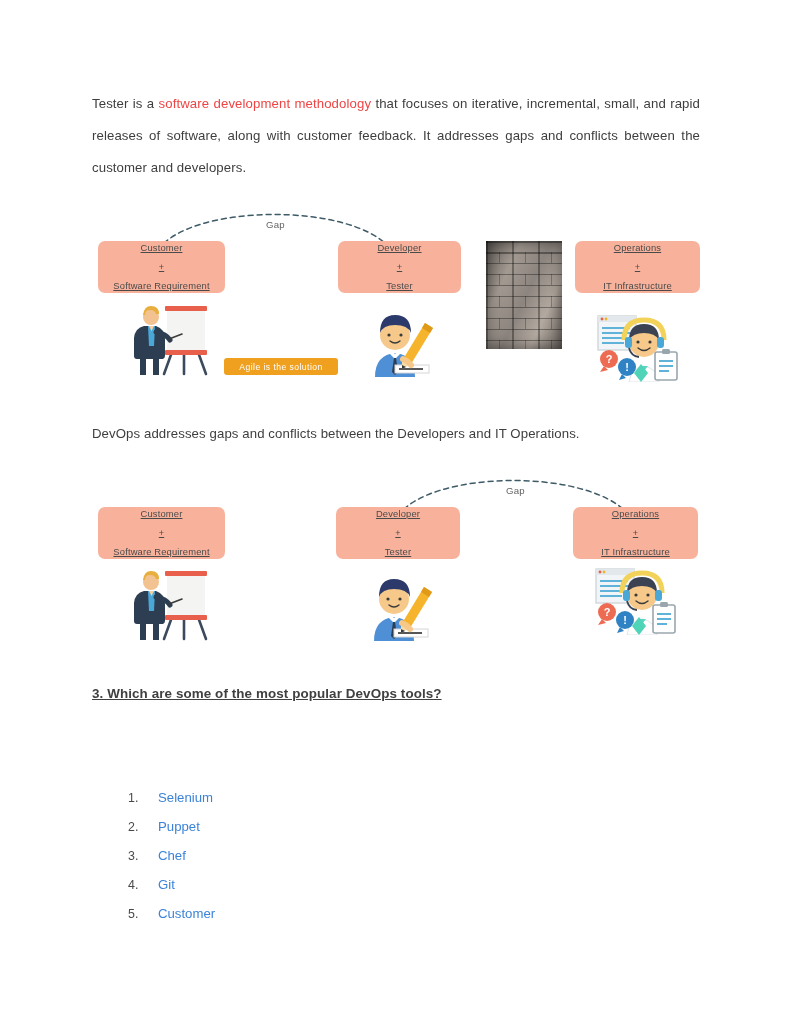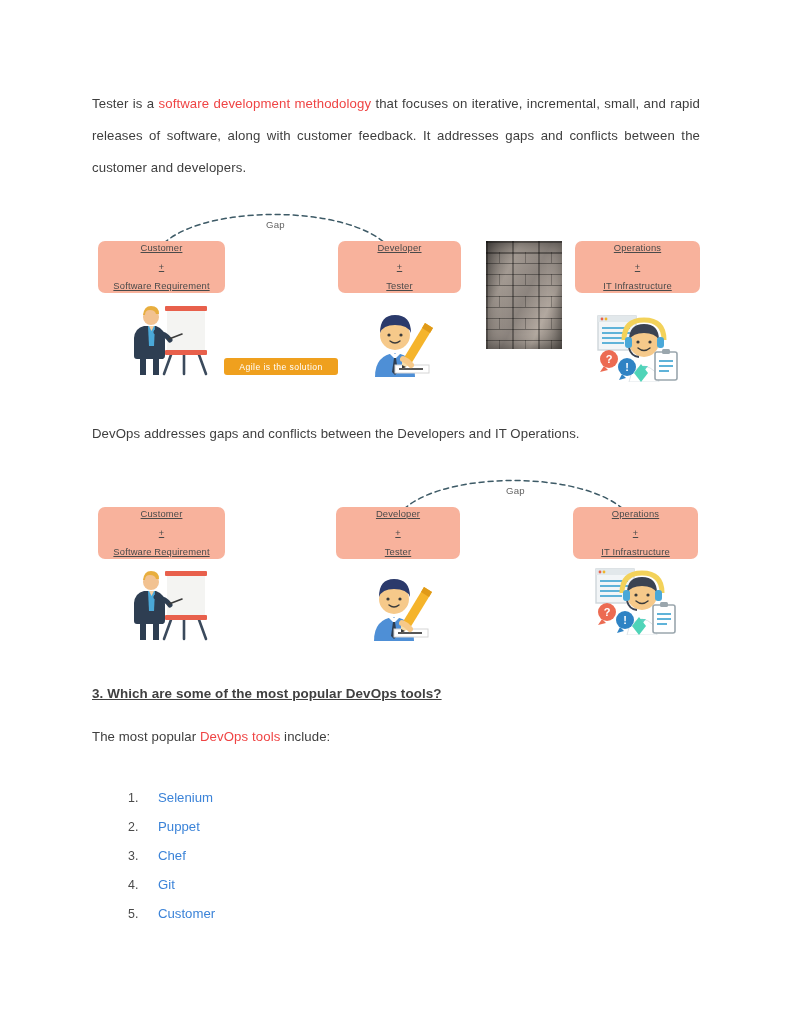--- a/index.html
+++ b/index.html
@@ -351,23 +351,20 @@
       <text x="31" y="59" font-family="Liberation Sans, sans-serif" font-size="11" font-weight="bold" fill="#ffffff" text-anchor="middle">!</text>
       <path d="M45 52 l7 9 -7 9 -7-9 z" fill="#4fd4b8"></path>
       <rect x="59" y="40" width="22" height="28" rx="2" fill="#ffffff" stroke="#9aa6ad" stroke-width="1.6"></rect>
       <rect x="66" y="37" width="8" height="5" rx="1.5" fill="#9aa6ad"></rect>
       <path d="M63 49 L77 49 M63 54 L77 54 M63 59 L73 59" stroke="#5fb3d9" stroke-width="2"></path>
     </svg>
   </div>
 
   <div class="q-heading" style="left:92px; top:686px;">3. Which are some of the most popular DevOps tools?</div>
 
-  <div class="para" style="left:92px; top:723px; width:608px; line-height:28px;">
-    <span>The most popular </span><span class="link">DevOps tools</span><span> include:</span>
-  </div>
 
   <ol class="tool-list">
     <li>
       <span class="num">1.</span><span class="nm">Selenium</span>
     </li>
     <li>
       <span class="num">2.</span><span class="nm">Puppet</span>
     </li>
     <li>
       <span class="num">3.</span><span class="nm">Chef</span>

